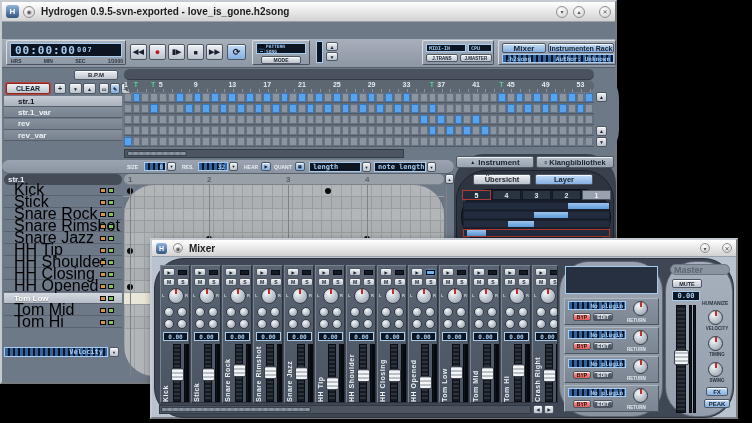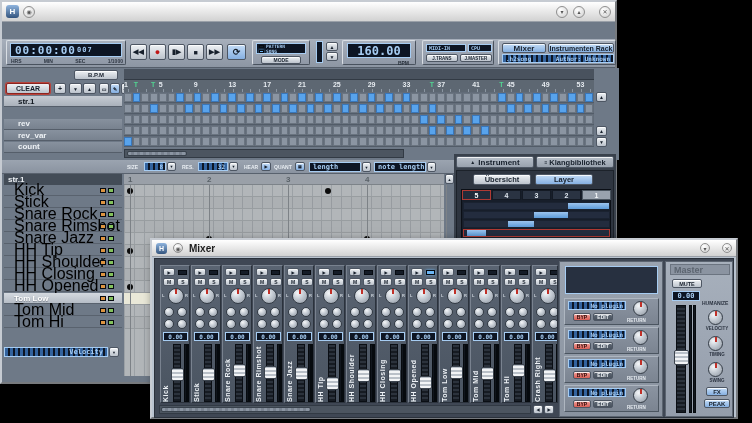--- a/index.html
+++ b/index.html
@@ -1,18 +1,18 @@
 <!DOCTYPE html>
 <html><head>
 <meta charset="utf-8">
 <style>
   html,body{margin:0;padding:0;}
   body{width:752px;height:423px;overflow:hidden;background:#000;font-family:"Liberation Sans",sans-serif;position:relative;}
   *{box-sizing:border-box;}
-  .abs{position:absolute;}
+  .abs{position:absolute;border-radius:30px;}
   .win{position:absolute;border:2px outset #c6cbd2;background:#6e7987;box-shadow:4px 4px 10px rgba(0,0,0,.65);}
   .titlebar{position:absolute;left:0;top:0;right:0;height:20px;background:linear-gradient(#ffffff,#d2d2d2);border-bottom:1px solid #9aa0a8;display:flex;align-items:center;padding:0 4px;}
   .appicon{width:13px;height:13px;border-radius:3px;background:linear-gradient(#8fb4de,#33547e);color:#fff;font:bold 8px "Liberation Sans",sans-serif;display:flex;align-items:center;justify-content:center;margin-right:4px;}
   .wbtn{width:12px;height:12px;border-radius:50%;background:radial-gradient(circle at 35% 30%,#fff,#cfcfcf);border:1px solid #8f8f8f;display:flex;align-items:center;justify-content:center;font-size:6px;color:#555;margin-left:5px;}
   .titletext{font:bold 10px "Liberation Sans",sans-serif;color:#1c1c1c;margin-left:6px;}
   .menubar{position:absolute;left:0;top:21px;right:0;height:16px;background:linear-gradient(#97a1ad,#87919e);display:flex;align-items:center;padding-left:4px;border-bottom:1px solid #5d listens6672;}
   .menuitem{font:600 9px "Liberation Sans",sans-serif;color:#10161e;padding:1px 8px;}
   .menuitem u{text-decoration:underline;}
   .toolbar{position:absolute;left:0;top:37px;right:0;height:29px;background:linear-gradient(#a7afbb,#8d96a3);border-bottom:1px solid #555e6a;}
   .panel{position:absolute;background:linear-gradient(#a9b1bd,#8f98a6);border:1px solid;border-color:#d9dee4 #49525e #49525e #d9dee4;border-radius:2px;}
@@ -36,20 +36,21 @@
   .cell.on{background:#58a3ec;border-color:#3a76b8;}
   .note{position:absolute;width:6px;height:6px;border-radius:50%;background:#0c0c0c;}
 </style>
 </head>
 <body>
 
 <div class="win" id="main-window" style="left:0;top:0;width:617px;height:384px;">
   <div class="titlebar">
     <div class="appicon">H</div>
     <div class="wbtn" style="margin-left:0;">◉</div>
+    <div class="titletext">Hydrogen 0.9.5-svn-exported - love_is_gone.h2song</div>
     <div style="flex:1"></div>
     <div class="wbtn">▾</div>
     <div class="wbtn">▴</div>
     <div class="wbtn" style="margin-left:14px;">✕</div>
   </div>
 
 
   <div class="toolbar">
 
     <div class="panel" style="left:4px;top:1px;width:120px;height:25px;">
@@ -83,24 +84,20 @@
             <span style="font-size:4.5px;">SONG</span>
           </div>
       </div>
       <div class="btn" style="left:8px;top:15px;width:40px;height:8px;font-size:5px;">MODE</div>
     </div>
 
     <div class="lcd" style="left:314px;top:2px;width:7px;height:22px;"></div>
     <div class="btn" style="left:324px;top:3px;width:12px;height:9px;font-size:5px;">▲</div>
     <div class="btn" style="left:324px;top:13px;width:12px;height:9px;font-size:5px;">▼</div>
 
-    <div class="panel" style="left:340px;top:1px;width:74px;height:25px;">
-      <div class="lcd" style="left:4px;top:2px;width:64px;height:15px;justify-content:center;font-size:12px;">160.00</div>
-      <div class="tinylabel" style="right:6px;top:19px;color:#26sp2e38;color:#262e38;">BPM</div>
-    </div>
 
     <div class="panel" style="left:420px;top:1px;width:72px;height:25px;">
       <div class="lcd" style="left:3px;top:3px;width:40px;height:8px;font-size:5px;padding-left:2px;">MIDI-IN</div>
       <div class="lcd" style="left:45px;top:3px;width:24px;height:8px;font-size:5px;padding-left:2px;">CPU</div>
       <div class="btn" style="left:3px;top:13px;width:32px;height:8px;font-size:4.5px;">J.TRANS</div>
       <div class="btn" style="left:37px;top:13px;width:32px;height:8px;font-size:4.5px;">J.MASTER</div>
     </div>
 
     <div class="panel" style="left:496px;top:1px;width:118px;height:25px;">
       <div class="btn blue" style="left:3px;top:2px;width:44px;height:10px;font-size:8px;">Mixer</div>
@@ -116,23 +113,23 @@
     <div class="btn" style="left:72px;top:2px;width:44px;height:10px;font-size:6px;">B.P.M</div>
     <div class="btn" style="left:4px;top:15px;width:44px;height:11px;border:1px solid #8c2420;box-shadow:0 0 0 1px #b8443c;">CLEAR</div>
     <div class="btn" style="left:52px;top:15px;width:12px;height:11px;">+</div>
     <div class="btn" style="left:67px;top:15px;width:13px;height:11px;font-size:5px;">▼</div>
     <div class="btn" style="left:81px;top:15px;width:13px;height:11px;font-size:5px;">▲</div>
     <div class="btn" style="left:97px;top:15px;width:10px;height:11px;font-size:5px;">▭</div>
     <div class="btn blue" style="left:108px;top:15px;width:10px;height:11px;font-size:5px;">✎</div>
     <div class="btn" style="left:119px;top:15px;width:10px;height:11px;font-size:5px;">—</div>
     <div id="pattern-list" class="abs" style="left:2px;top:28px;width:118px;height:57px;">
         <div style="position: absolute; left: 0px; top: 0px; width: 118px; height: 11px; border-bottom: 1px solid rgb(85, 94, 106); display: flex; align-items: center; padding-left: 14px; background: linear-gradient(rgb(198, 204, 212), rgb(170, 177, 187)); color: rgb(16, 22, 30); font: bold 8px &quot;Liberation Sans&quot;, sans-serif;">str.1</div>
+        <div style="position: absolute; left: 0px; top: 11.4px; width: 118px; height: 11px; border-bottom: 1px solid rgb(85, 94, 106); display: flex; align-items: center; padding-left: 14px; background: linear-gradient(rgb(135, 145, 158), rgb(120, 130, 143)); color: rgb(238, 242, 246); font: 600 8px &quot;Liberation Sans&quot;, sans-serif;">str.1_var</div>
         <div style="position: absolute; left: 0px; top: 34.2px; width: 118px; height: 11px; border-bottom: 1px solid rgb(85, 94, 106); display: flex; align-items: center; padding-left: 14px; background: linear-gradient(rgb(135, 145, 158), rgb(120, 130, 143)); color: rgb(238, 242, 246); font: 600 8px &quot;Liberation Sans&quot;, sans-serif;">rev_var</div>
         <div style="position: absolute; left: 0px; top: 22.8px; width: 118px; height: 11px; border-bottom: 1px solid rgb(85, 94, 106); display: flex; align-items: center; padding-left: 14px; background: linear-gradient(rgb(135, 145, 158), rgb(120, 130, 143)); color: rgb(238, 242, 246); font: 600 8px &quot;Liberation Sans&quot;, sans-serif;">rev</div>
-        <div style="position: absolute; left: 0px; top: 45.6px; width: 118px; height: 11px; border-bottom: 1px solid rgb(85, 94, 106); display: flex; align-items: center; padding-left: 14px; background: linear-gradient(rgb(135, 145, 158), rgb(120, 130, 143)); color: rgb(238, 242, 246); font: 600 8px &quot;Liberation Sans&quot;, sans-serif;">count</div>
       </div>
 
     <div class="abs" style="left:122px;top:1px;width:470px;height:11px;background:#49525e;border-bottom:1px solid #323a44;"></div>
     <div class="abs" id="song-ruler" style="left:122px;top:12px;width:470px;height:12px;background:#5d6772;">
         <div style="position: absolute; left: 4.35185px; bottom: 0px; width: 1px; height: 3px; background: rgb(138, 149, 161);"></div>
         <div style="position: absolute; left: 0px; top: 1px; font: bold 7px &quot;Liberation Sans&quot;, sans-serif; color: rgb(229, 234, 239);">1</div>
         <div style="position: absolute; left: 13.0556px; bottom: 0px; width: 1px; height: 3px; background: rgb(138, 149, 161);"></div>
         <div style="position: absolute; left: 21.7593px; bottom: 0px; width: 1px; height: 3px; background: rgb(138, 149, 161);"></div>
         <div style="position: absolute; left: 30.463px; bottom: 0px; width: 1px; height: 3px; background: rgb(138, 149, 161);"></div>
         <div style="position: absolute; left: 39.1667px; bottom: 0px; width: 1px; height: 3px; background: rgb(138, 149, 161);"></div>

